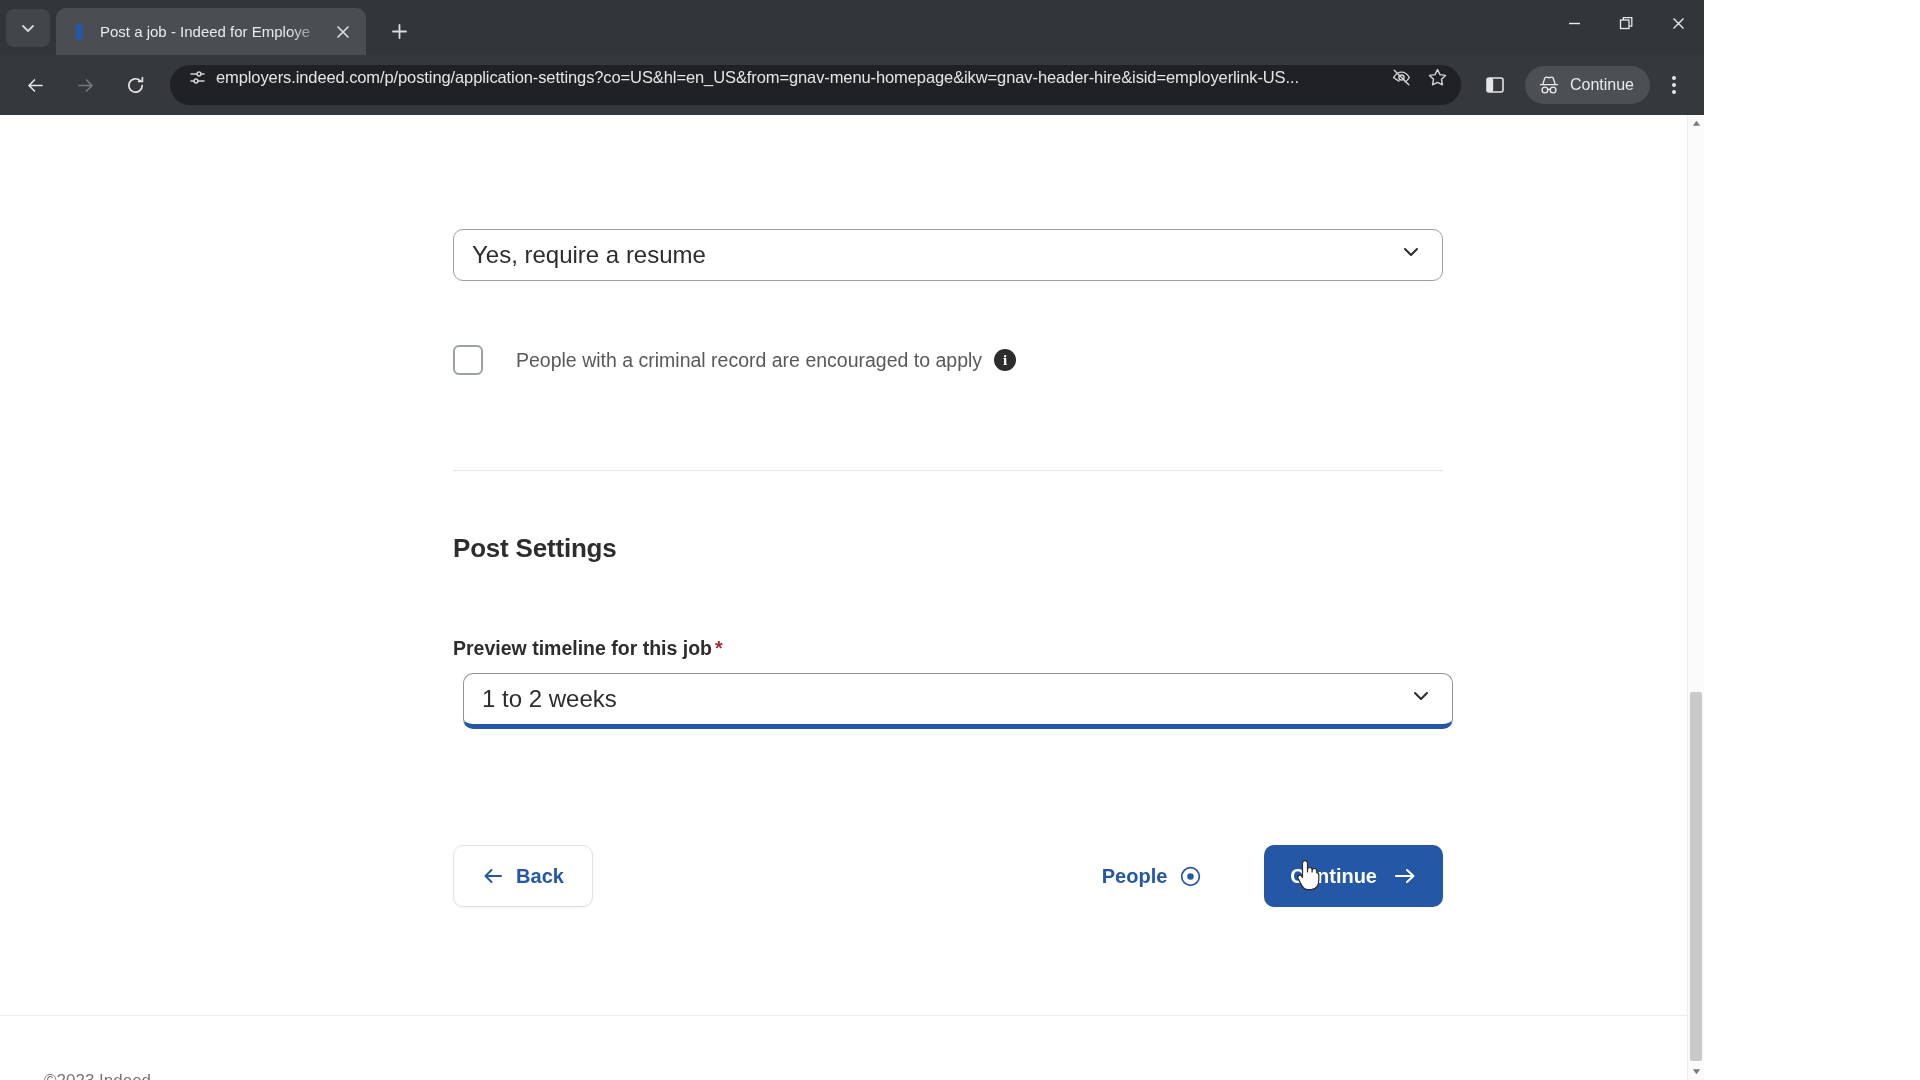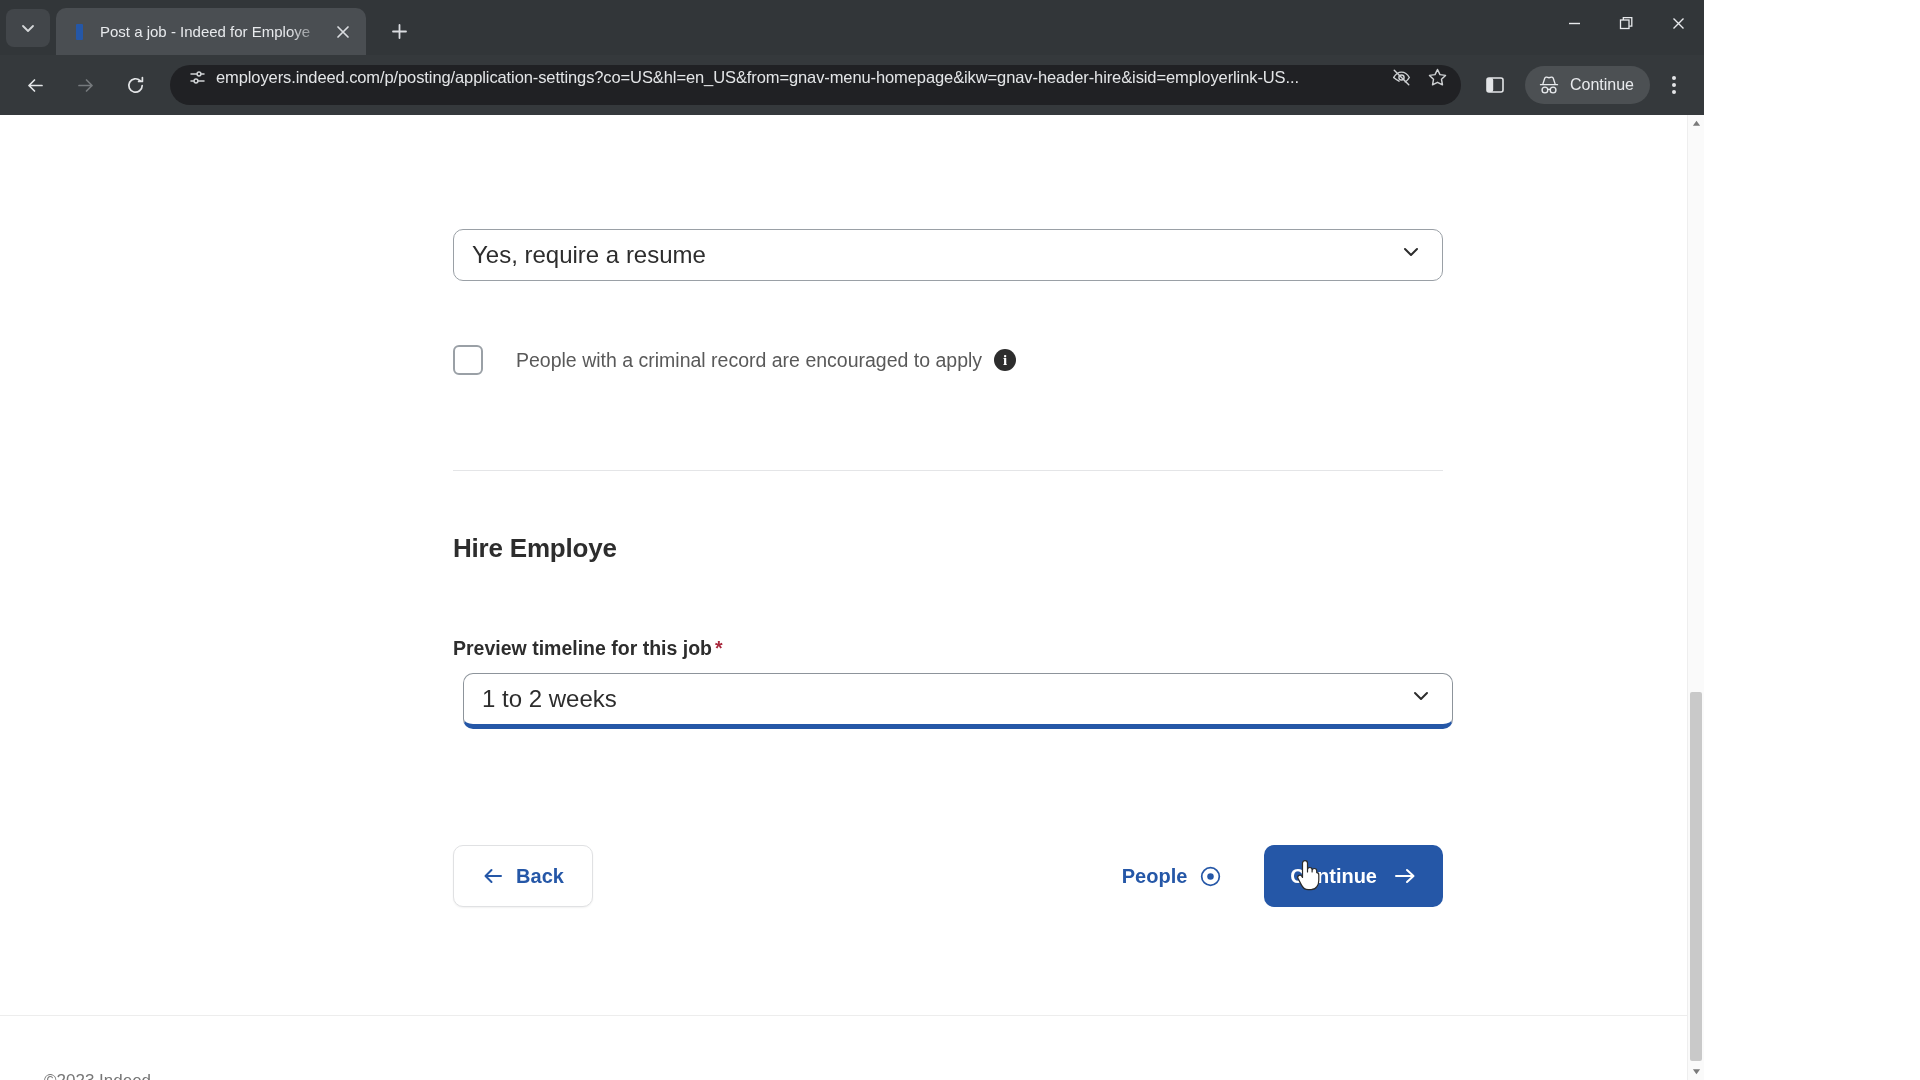--- a/index.html
+++ b/index.html
@@ -134,21 +134,21 @@
   }
 
   .field-label {
     position: absolute; top: 522px; left: 453px;
     font-size: 19.5px; font-weight: bold; color: #2d2d2d;
   }
   .field-label .req { color: #a8283c; font-weight: bold; margin-left: 3px; }
 
   .timeline-wrap { position: absolute; top: 558px; left: 453px; margin-left: 10px; }
 
-  .actions { position: absolute; top: 730px; left: 453px; width: 990px; display: flex; align-items: center; }
+  .actions { position: absolute; top: 730px; left: 453px; width: 990px; display: flex; align-items: center; gap: 20px; }
   .btn-back {
     width: 140px; height: 62px; border: 1px solid #e0e1e3; border-radius: 10px; background: #fff;
     display: flex; align-items: center; justify-content: center; color: #2557a7;
     font-size: 20px; font-weight: bold; box-shadow: 0 1px 2px rgba(0,0,0,0.06);
   }
   .btn-back .arrow { margin-right: 12px; display: flex; }
   .spacer { flex: 1 1 auto; }
   .btn-preview {
     display: flex; align-items: center; color: #2557a7; font-size: 20px; font-weight: bold;
     margin-right: 42px;
@@ -314,21 +314,21 @@
       </div>
 
       <div class="checkbox-row">
         <span class="cbox"></span>
         <span class="cbox-label">People with a criminal record are encouraged to apply</span>
         <span class="info-dot">i</span>
       </div>
 
       <div class="divider"></div>
 
-      <div class="section-title">Hire Employe</div>
+      <div class="section-title">Post Settings</div>
 
       <div class="field-label">
         <span>Preview timeline for this job</span><span class="req">*</span>
       </div>
 
       <div class="timeline-wrap">
         <div class="field-select focused">
           <span>1 to 2 weeks</span>
           <span class="chev">
             <svg width="22" height="22" viewBox="0 0 22 22" fill="none" stroke="#2d2d2d" stroke-width="2">

